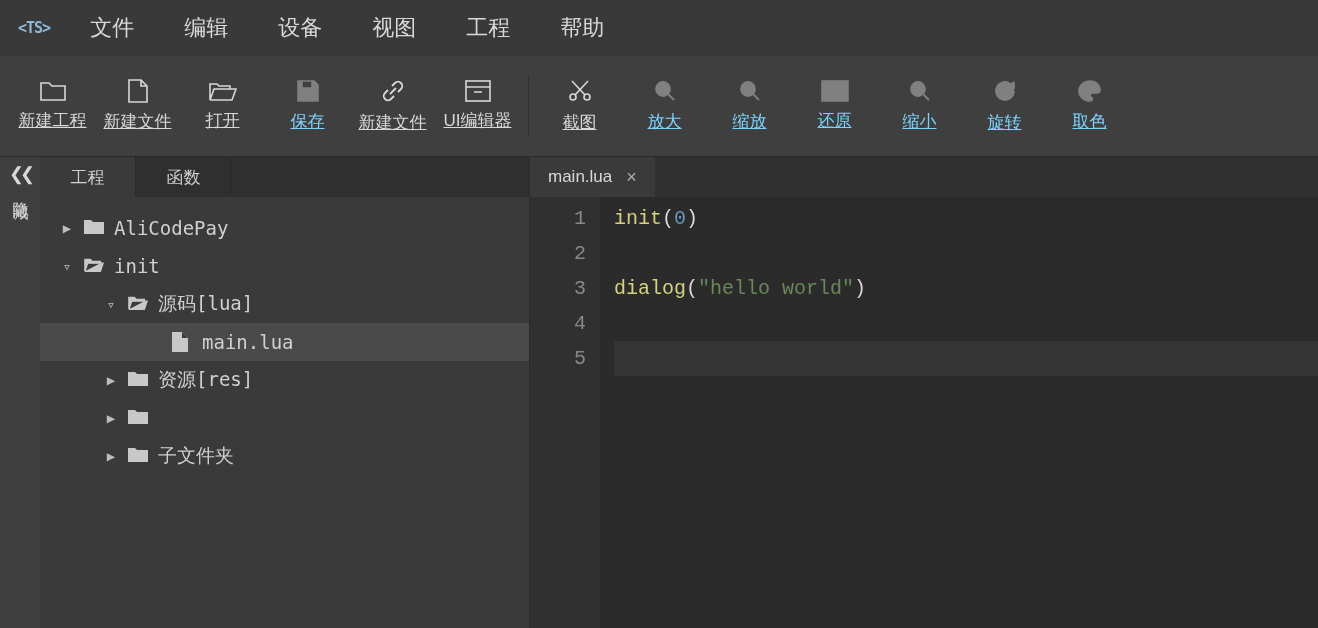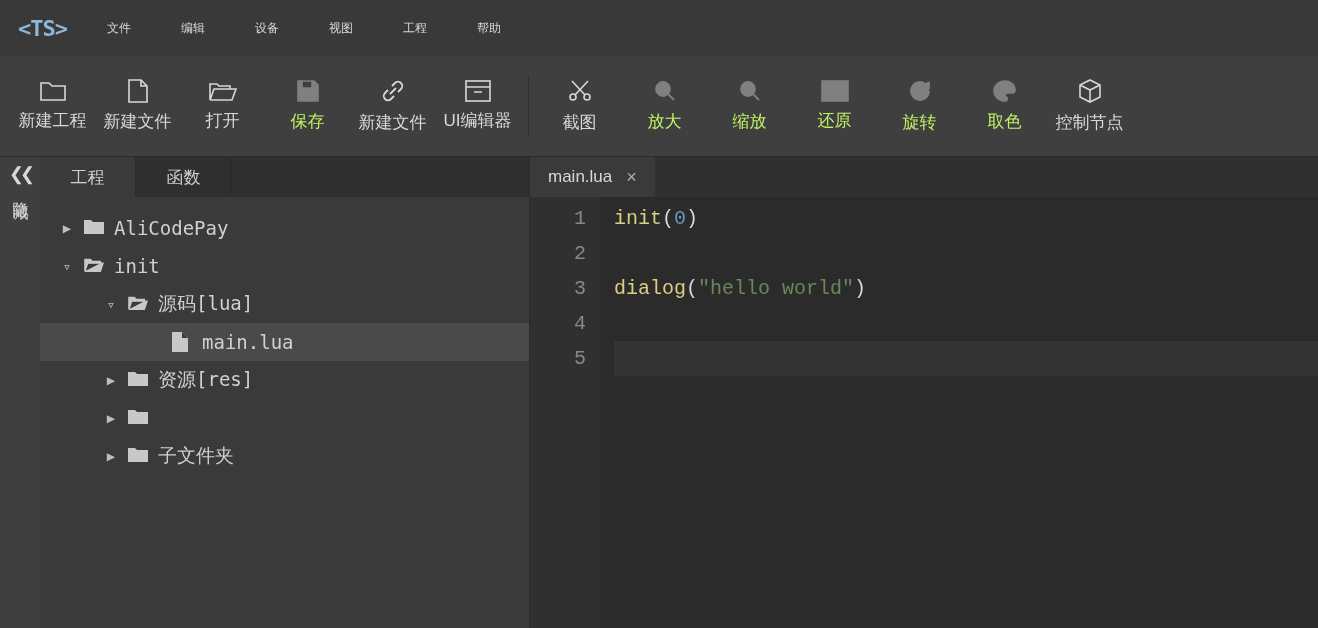--- a/index.html
+++ b/index.html
@@ -19,25 +19,25 @@
     display: flex;
     align-items: center;
     background: #393939;
     padding: 0 18px;
     gap: 30px;
   }
   .logo {
     font-family: Consolas, monospace;
     font-weight: 600;
     color: #8fb7d8;
+    font-size: 15px;
+    letter-spacing: -1px;
+  }
+  .menu-item {
     font-size: 22px;
-    letter-spacing: -1px;
-  }
-  .menu-item {
-    font-size: 12px;
     color: #d8d8d8;
     cursor: pointer;
     padding: 0 10px;
   }
 
   
   .toolbar {
     height: 100px;
     display: flex;
     align-items: center;
@@ -48,22 +48,23 @@
     width: 85px;
     height: 100%;
     display: flex;
     flex-direction: column;
     align-items: center;
     justify-content: center;
     gap: 7px;
     cursor: pointer;
     font-size: 17px;
     color: #d8d8d8;
-  }
-  .tool-btn.disabled { color: #bef264; }
+    text-decoration: underline;
+  }
+  .tool-btn.disabled { color: #7dd3fc; }
   .tool-btn.disabled svg { stroke: #808080; fill: #808080; }
   .tool-btn svg { stroke: #d8d8d8; }
   .toolbar-sep {
     width: 1px;
     height: 60px;
     background: #303030;
     margin: 0 8px;
   }
 
   
@@ -279,45 +280,46 @@
   </div>
 
   <div class="tool-btn disabled">
     <svg width="28" height="22" viewBox="0 0 28 22" fill="none" stroke-width="1.6">
         <rect x="1" y="1" width="26" height="20"></rect>
         <path d="M8 6v10 M20 6v10 M14 8v0 M14 14v0"></path>
       </svg>
     <span>还原</span>
   </div>
 
+  <div class="tool-btn disabled">
+    <svg width="24" height="24" viewBox="0 0 24 24" fill="none" stroke-width="1.8">
+        <circle cx="10" cy="10" r="7"></circle>
+        <path d="M15 15l6 6 M7 10h6"></path>
+      </svg>
+    <span>缩小</span>
+  </div>
 
   <div class="tool-btn disabled">
     <svg width="26" height="26" viewBox="0 0 26 26" fill="none" stroke-width="1.8">
         <path d="M22 13a9 9 0 11-3-6.7L22 4 M22 4v6h-6"></path>
       </svg>
     <span>旋转</span>
   </div>
 
   <div class="tool-btn disabled">
     <svg width="26" height="24" viewBox="0 0 26 24" fill="none" stroke-width="1.6">
         <path d="M13 2a11 10 0 100 20c3 0 3-3 1-4-2-1-1-4 2-4h4c2 0 3-1 3-3C23 5 18 2 13 2z"></path>
         <circle cx="8" cy="8" r="1.5"></circle>
         <circle cx="13" cy="6" r="1.5"></circle>
         <circle cx="18" cy="8" r="1.5"></circle>
         <circle cx="7" cy="14" r="1.5"></circle>
       </svg>
     <span>取色</span>
   </div>
 
-  <div class="tool-btn">
-    <svg width="26" height="26" viewBox="0 0 26 26" fill="none" stroke-width="1.6">
-        <path d="M13 2l10 5v12l-10 5-10-5V7z M3 7l10 5 10-5 M13 12v12"></path>
-      </svg>
-    <span>控制节点</span>
-  </div>
 </div>
 
 <div class="main">
 
   <div class="collapse-strip">
     <span class="chevrons">❮❮</span>
     <span class="vtext">隐藏</span>
   </div>
 
   <div class="side">

